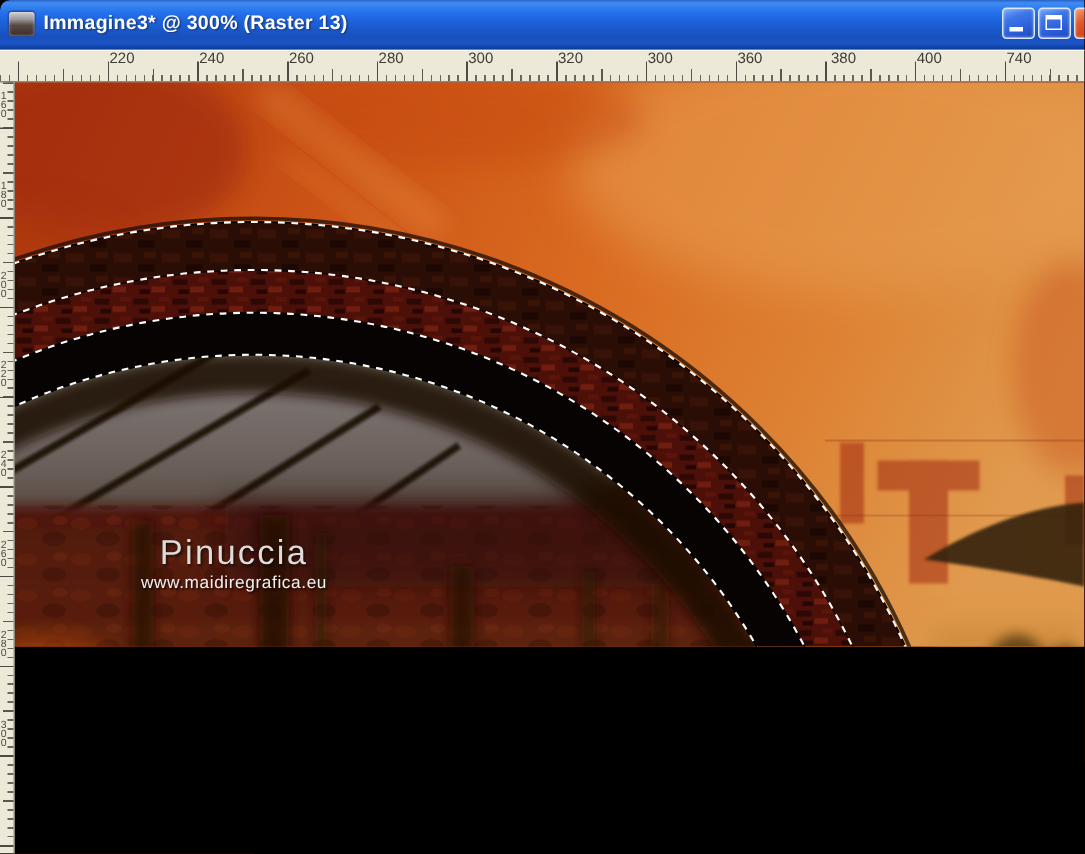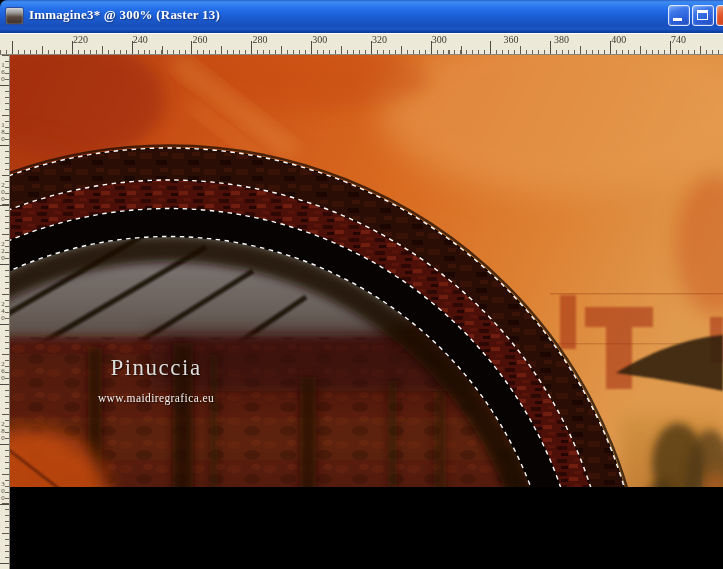--- a/index.html
+++ b/index.html
@@ -6,21 +6,21 @@
     --titlebar-top:#3f8cf3;
     --titlebar-mid:#1d63dd;
     --titlebar-bottom:#0d3a96;
     --ruler-bg:#ece9d8;
     --ruler-tick:#4e4a42;
     --selection-dash:#ffffff;
   }
   *{margin:0;padding:0;box-sizing:border-box;}
   html,body{width:723px;height:569px;overflow:hidden;background:#000;
     font-family:"Liberation Sans",sans-serif;}
-  .window{position:relative;width:723px;height:569px;overflow:hidden;font-family:Liberation Serif, serif;}
+  .window{position:relative;width:723px;height:569px;overflow:hidden;}
 
   
   .titlebar{position:absolute;left:0;top:0;width:723px;height:33px;
     border-top-left-radius:7px;
     background:linear-gradient(180deg,
       #2961c6 0%,var(--titlebar-top) 6%,#3583f0 12%,#2671ea 25%,
       var(--titlebar-mid) 42%,#1a57c8 62%,#1850bd 76%,#1a55c4 88%,
       #1143a8 95%,var(--titlebar-bottom) 100%);}
   .win-icon{position:absolute;left:6px;top:8px;width:17px;height:16px;
     border-radius:2px;
@@ -62,29 +62,29 @@
       repeating-linear-gradient(180deg,#6a645a 0 1px,transparent 1px 5.98px);
     background-size:9px 100%,7px 100%,4px 100%;
     background-repeat:no-repeat;
     background-position:100% 30px,100% 0px,100% 0px;
     border-right:1px solid #8a867c;}
   .vlabel{position:absolute;left:-3px;width:9px;overflow:hidden;
     font-size:7px;line-height:7px;color:#4e4a42;
     writing-mode:vertical-rl;text-orientation:upright;letter-spacing:-1px;}
 
   
-  .canvas{position:absolute;left:10px;top:55px;width:713px;height:432px;
+  .canvas{position:absolute;left:10px;top:55px;width:713px;height:376px;
     overflow:hidden;background:#c44a12;}
   .canvas svg{display:block;width:713px;height:514px;}
 
   .watermark{position:absolute;left:36px;top:300px;width:220px;
     text-align:center;pointer-events:none;}
   .wm-name{font-size:23px;letter-spacing:1.5px;color:#dedcda;
     text-shadow:1px 1px 2px rgba(0,0,0,.65);}
-  .wm-url{margin-top:11px;font-size:11.5px;letter-spacing:.4px;color:#f2f1ef;
+  .wm-url{margin-top:1px;font-size:11.5px;letter-spacing:.4px;color:#f2f1ef;
     text-shadow:1px 1px 1px rgba(0,0,0,.6);}
 </style>
 </head>
 <body>
 
 <div class="window">
 
   <div class="titlebar">
     <div class="win-icon"></div>
     <div class="title-text">Immagine3* @ 300% (Raster 13)</div>
@@ -101,21 +101,21 @@
 
   <div class="hruler">
     <div class="labels">
         <span class="hlabel" style="left: 73px;">220</span>
         <span class="hlabel" style="left: 132.8px;">240</span>
         <span class="hlabel" style="left: 192.6px;">260</span>
         <span class="hlabel" style="left: 252.4px;">280</span>
         <span class="hlabel" style="left: 312.2px;">300</span>
         <span class="hlabel" style="left: 372px; text-align: center;">320</span>
         <span class="hlabel" style="left: 431.8px;">300</span>
-        <span class="hlabel" style="left: 491.6px; margin-left: 12px;">360</span>
+        <span class="hlabel" style="left: 491.6px;">360</span>
         <span class="hlabel" style="left: 554px;">380</span>
         <span class="hlabel" style="left: 611.2px; text-align: center;">400</span>
         <span class="hlabel" style="left: 671px;">740</span>
       </div>
   </div>
 
   <div class="vruler">
     <div class="labels">
         <span class="vlabel" style="top: 6px;">160</span>
         <span class="vlabel" style="top: 65.8px;">180</span>

